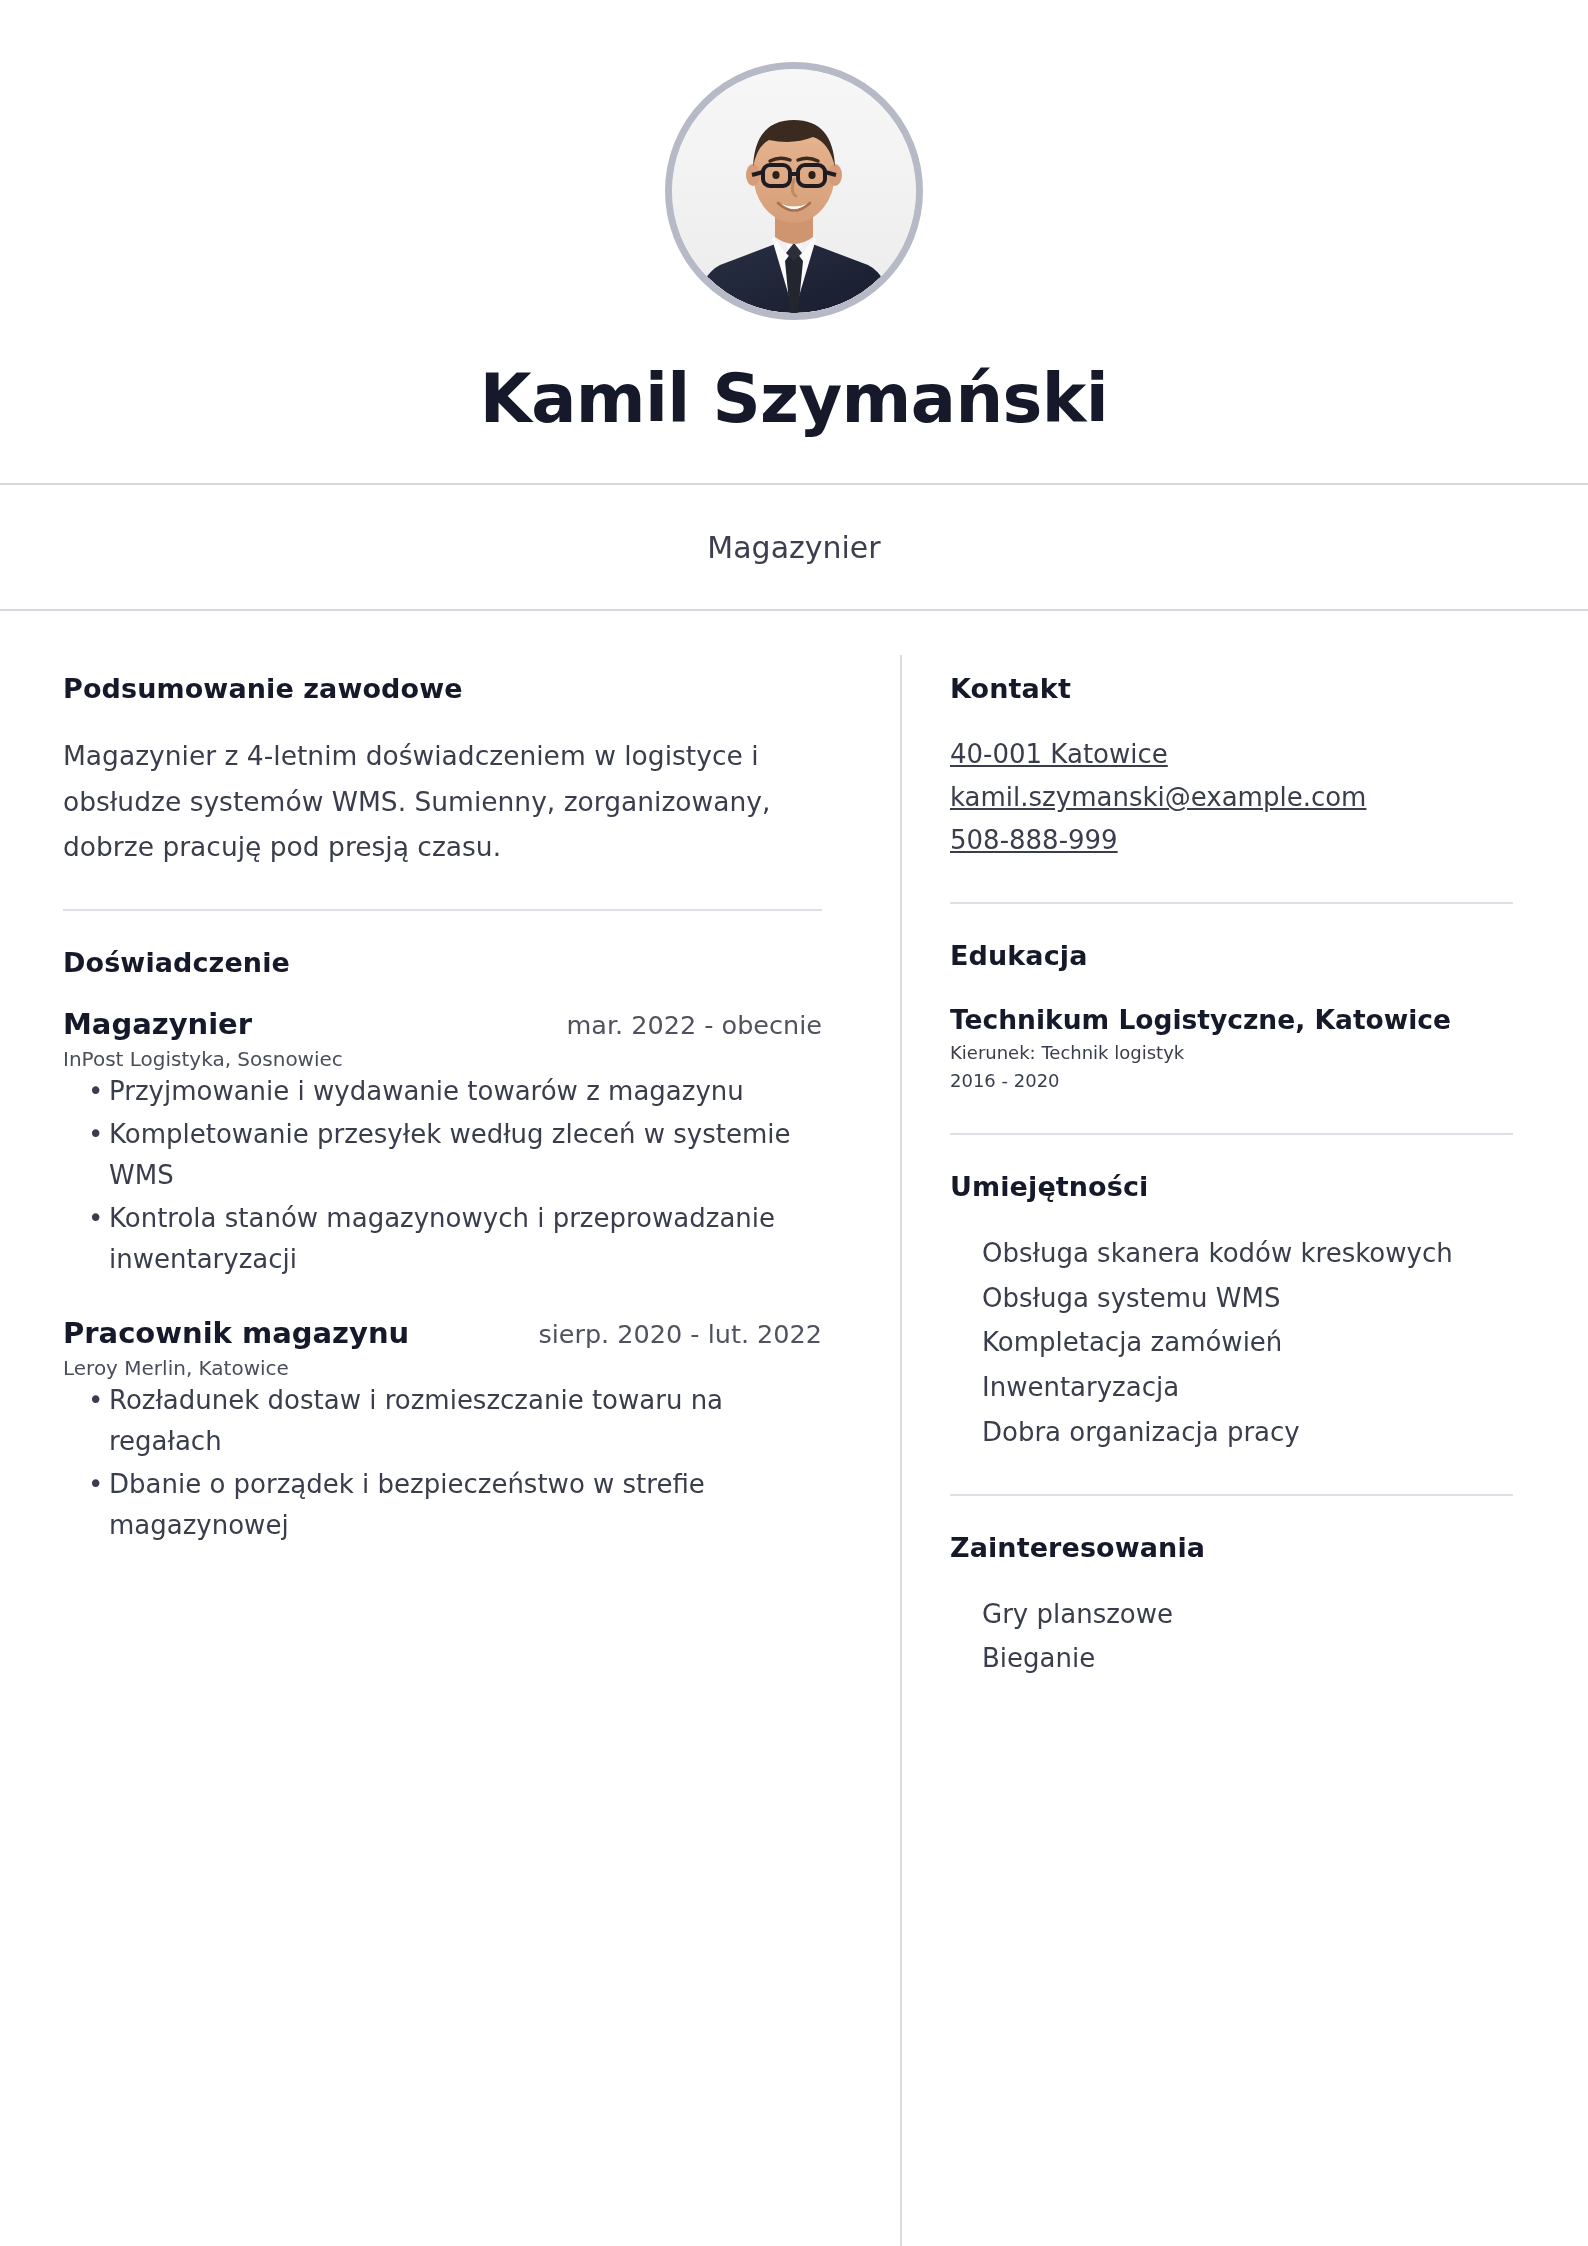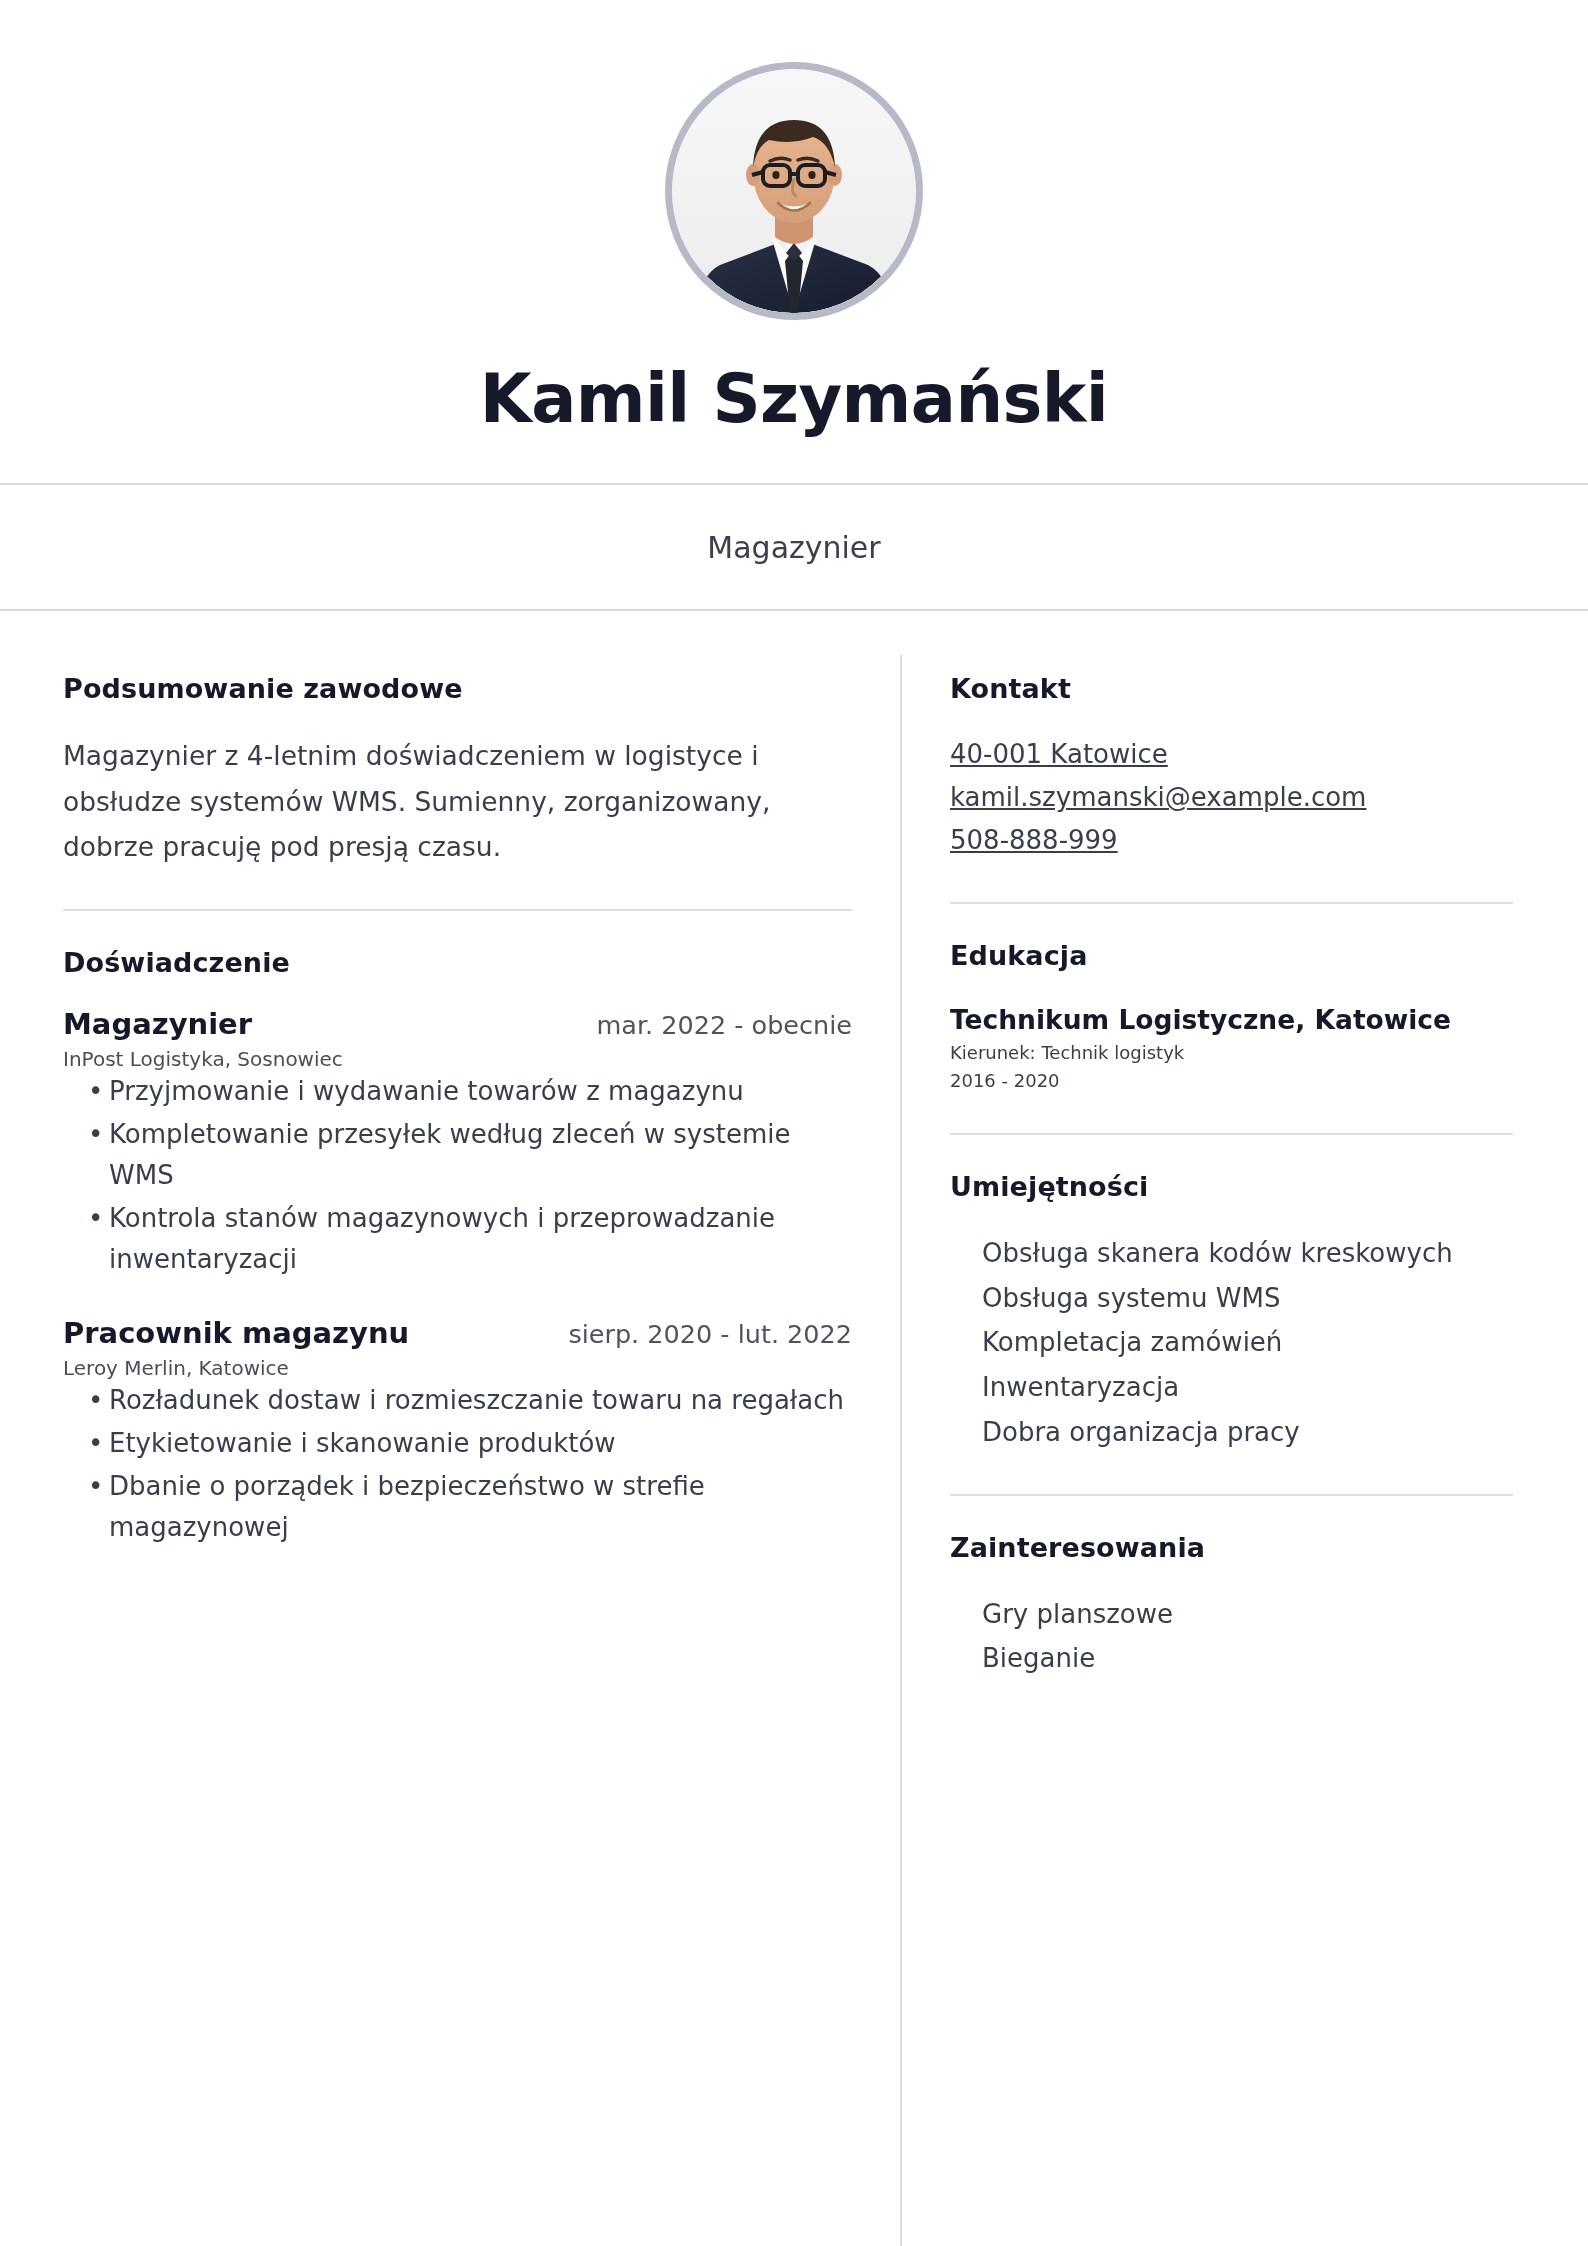--- a/index.html
+++ b/index.html
@@ -78,21 +78,21 @@
   
   .columns {
     display: flex;
     flex: 1 1 auto;
     align-items: stretch;
     padding-top: 44px;
   }
 
   .col-left {
     width: 900px;
-    padding: 18px 48px 0 63px;
+    padding: 18px 78px 0 63px;
   }
 
   .col-divider {
     width: 2px;
     background: #dcdbe4;
     flex: 0 0 2px;
     margin-bottom: 0;
   }
 
   .col-right {
@@ -314,21 +314,20 @@
         </div>
 
         <div class="job">
           <div class="job-head">
             <div class="job-role">Pracownik magazynu</div>
             <div class="job-dates">sierp. 2020 - lut. 2022</div>
           </div>
           <div class="job-company">Leroy Merlin, Katowice</div>
           <ul class="job-bullets">
             <li>Rozładunek dostaw i rozmieszczanie towaru na regałach</li>
-            <li>Etykietowanie i skanowanie produktów</li>
             <li>Dbanie o porządek i bezpieczeństwo w strefie magazynowej</li>
           </ul>
         </div>
       </section>
 
     </div>
 
     <div class="col-divider"></div>
 
     <div class="col-right">

